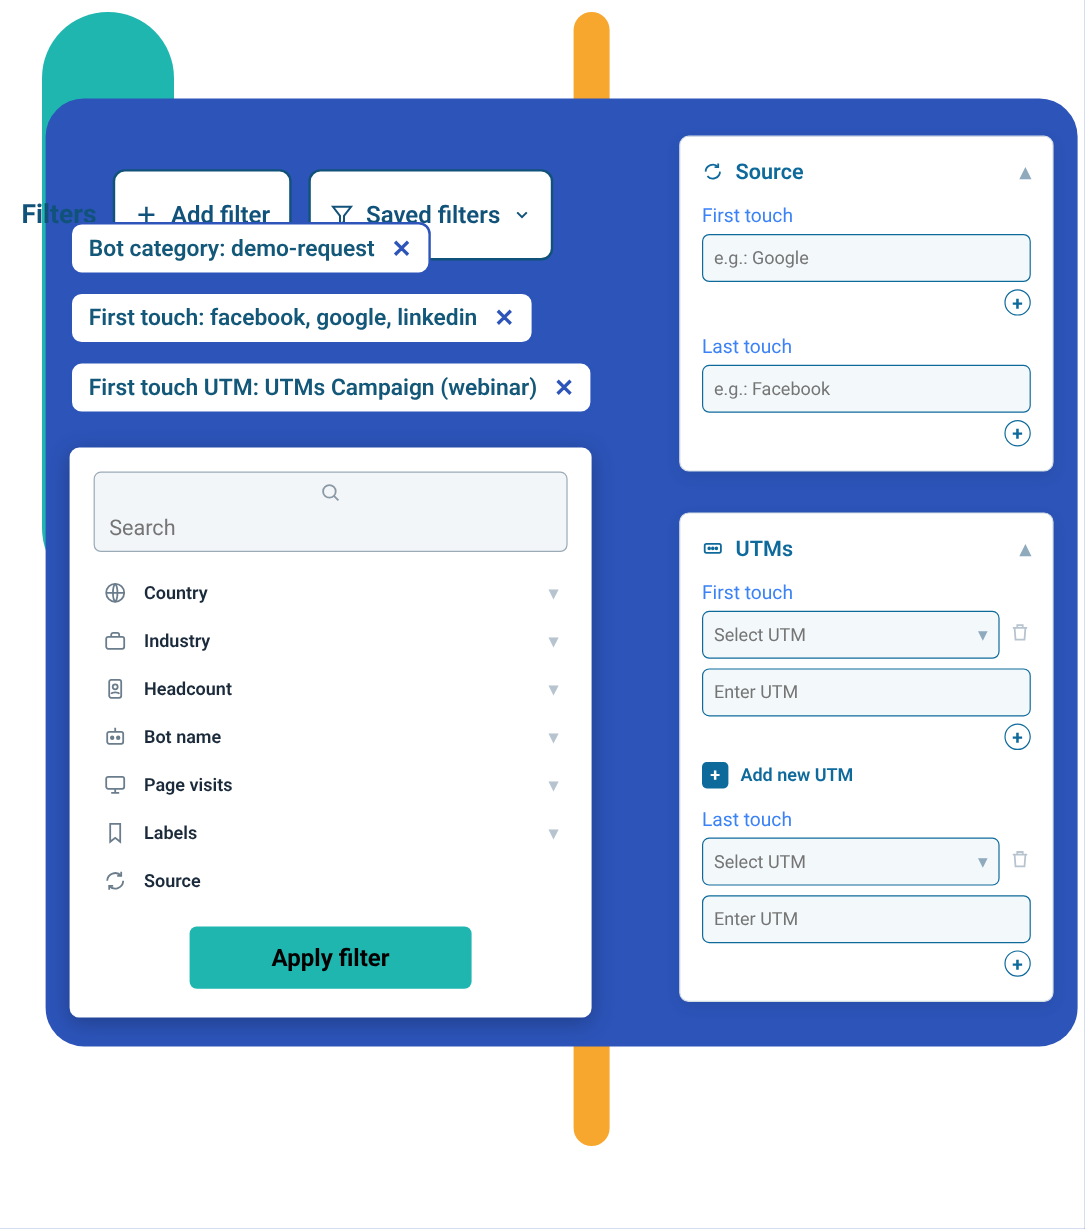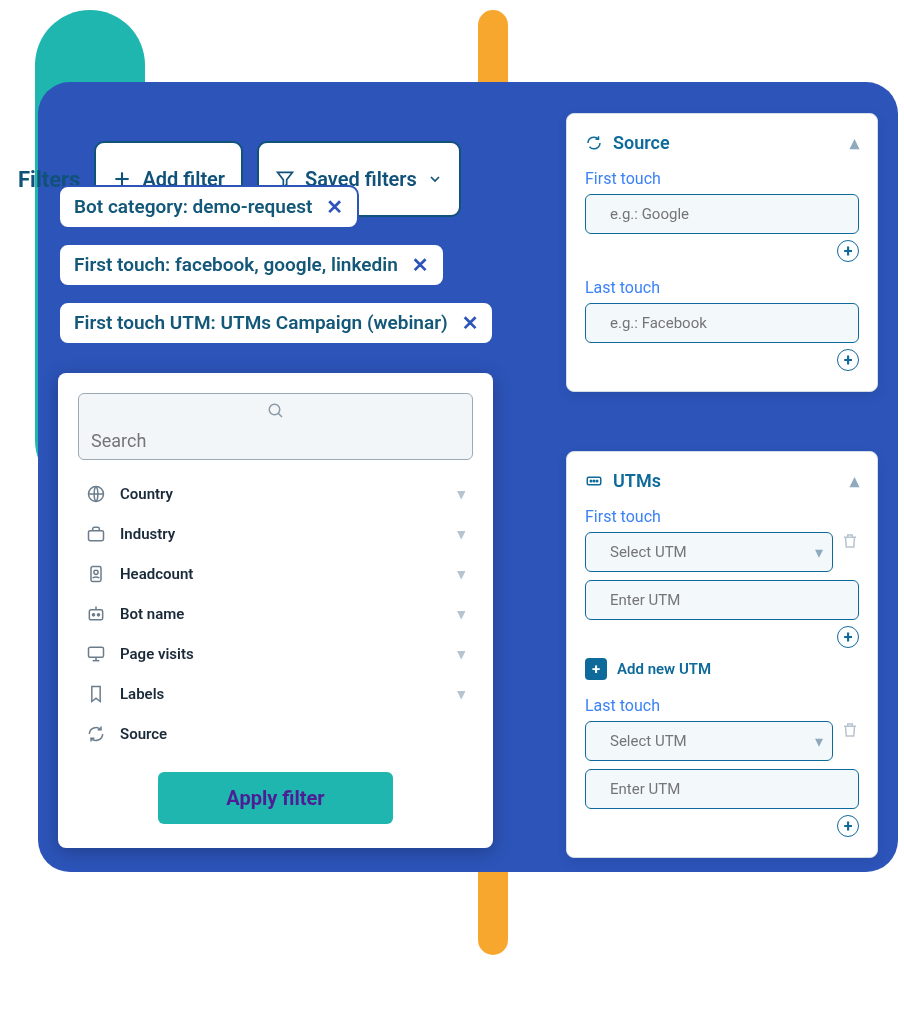--- a/index.html
+++ b/index.html
@@ -21,38 +21,38 @@
   .chip { background: #fff; border: 2px solid #2c54b9; border-radius: 10px; padding: 8px 14px; display: inline-flex; align-items: flex-start; gap: 14px; color: #135779; font-weight: 600; font-size: 19px; }
   .chip .x { color: #2c54b9; font-size: 20px; font-weight: 700; cursor: pointer; }
 
   
   .panel { position: absolute; left: 58px; top: 373px; width: 435px; background: #fff; border-radius: 8px; box-shadow: 0 4px 18px rgba(0,0,0,0.25); padding: 20px 20px 24px 20px; z-index: 4; }
   .search-wrap { border: 1px solid #9aaab6; background: #f3f6f9; border-radius: 6px; padding: 8px 12px; display: flex; align-items: center; gap: 10px; margin-bottom: 14px; flex-direction: column; }
   .search-wrap input { border: none; background: transparent; font-size: 18px; color: #333; width: 100%; outline: none; }
   .filter-item { display: flex; align-items: center; gap: 14px; padding: 10px 8px; font-size: 15px; font-weight: 600; color: #1a2a3a; cursor: pointer; }
   .filter-item .caret { margin-left: auto; color: #b7c4cf; }
   .filter-item svg { stroke: #6b7d8c; fill: none; }
-  .apply-btn { display: block; margin: 18px auto 0 auto; background: #1fb6b0; color: #4c1d95; border: none; border-radius: 6px; padding: 14px 68px; font-size: 20px; font-weight: 700; cursor: pointer; }
+  .apply-btn { display: block; margin: 18px auto 0 auto; background: #1fb6b0; color: #000000; border: none; border-radius: 6px; padding: 14px 68px; font-size: 20px; font-weight: 700; cursor: pointer; }
 
   
   .side-card { position: absolute; right: 26px; width: 312px; background: #fff; border: 1px solid #d4dde4; border-radius: 8px; padding: 18px 18px 20px 18px; z-index: 4; box-shadow: 0 4px 12px rgba(0,0,0,0.08); }
   .side-card h3 { color: #0f6a9c; font-size: 18px; font-weight: 600; display: flex; align-items: center; gap: 10px; }
   .side-card .collapse { margin-left: auto; color: #8faabd; }
   .field-label { color: #3b82f6; font-size: 16px; margin-top: 16px; margin-bottom: 6px; }
-  .field-input { width: 100%; border: 1px solid #0f6a9c; background: #f3f8fb; border-radius: 6px; padding: 10px 24px; font-size: 15px; color: #6d7f8e; }
-  .field-row { display: flex; align-items: flex-start; gap: 8px; }
+  .field-input { width: 100%; border: 1px solid #0f6a9c; background: #f3f8fb; border-radius: 6px; padding: 10px 9px; font-size: 15px; color: #6d7f8e; }
+  .field-row { display: flex; align-items: center; gap: 8px; }
   .field-row .sel { flex: 1; position: relative; }
   .sel .caret { position: absolute; right: 10px; top: 50%; transform: translateY(-50%); color: #8faabd; }
   .side-card .plus-row { display: flex; justify-content: flex-end; margin-top: 6px; }
   .circ-plus { width: 22px; height: 22px; border: 1.5px solid #0f6a9c; border-radius: 50%; display: inline-flex; align-items: center; justify-content: center; color: #0f6a9c; font-size: 16px; font-weight: 700; cursor: pointer; }
   .add-utm { display: flex; align-items: center; gap: 10px; color: #0f6a9c; font-weight: 600; font-size: 15px; margin-top: 10px; cursor: pointer; }
   .add-utm .sq { width: 22px; height: 22px; background: #0f6a9c; color: #fff; border-radius: 4px; display: inline-flex; align-items: center; justify-content: center; font-weight: 700; }
   .trash { color: #b7c4cf; cursor: pointer; }
   .card-source { top: 113px; }
-  .card-utms { top: 451px; }
+  .card-utms { top: 427px; }
 </style>
 </head>
 <body>
 
 <div class="canvas">
   <div class="teal-shape"></div>
   <div class="orange-shape"></div>
   <div class="blue-bg"></div>
 
   <div class="filters-row">

